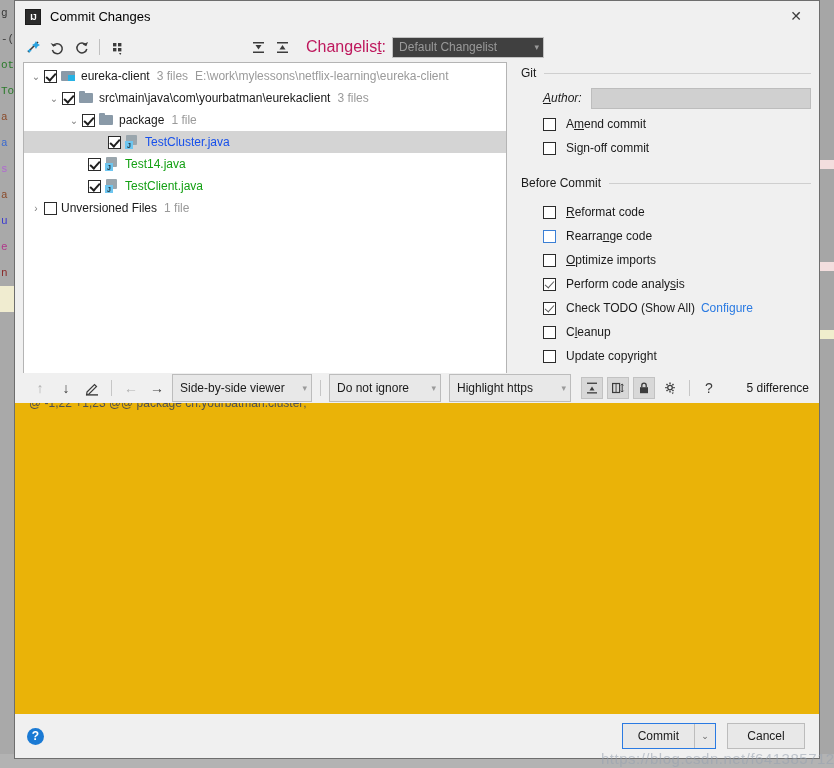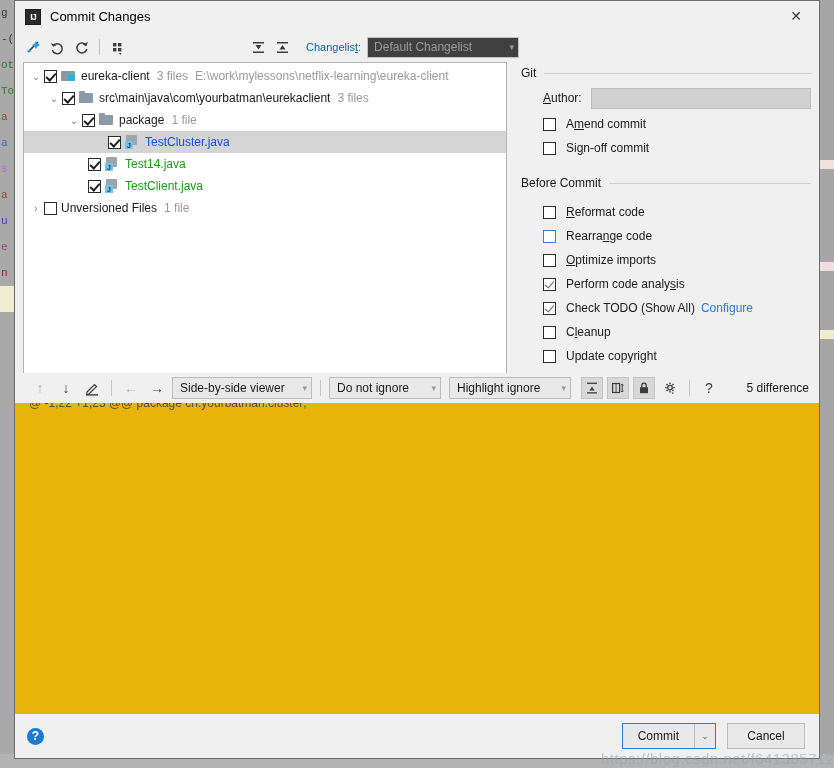--- a/index.html
+++ b/index.html
@@ -63,21 +63,21 @@
   
   #toolbar {
     height: 30px; flex: 0 0 30px;
     display: flex; align-items: center; padding: 0 8px 0 6px;
   }
   .tb-icon {
     width: 24px; height: 22px; display: flex; align-items: center;
     justify-content: center; cursor: default;
   }
   .tb-sep { width: 1px; height: 16px; background: #c0c0c0; margin: 0 6px; }
-  #changelist-label { margin-left: 0; font-size: 11px; color: #0369a1; }
+  #changelist-label { margin-left: 0; font-size: 16px; color: #be185d; }
   #changelist-combo {
     margin-left: 6px; width: 152px; height: 21px;
     background: #404040; border: 1px solid #c2c2c2;
     display: flex; align-items: center; padding: 0 4px 0 6px;
     color: #9a9a9a; font-size: 12px; justify-content: space-between;
   }
   .caret { color: #9a9a9a; font-size: 9px; }
 
   
   #body { flex: 1; display: flex; padding: 0 8px; gap: 0; overflow: hidden; }
@@ -148,42 +148,42 @@
     gap: 4px; padding: 0 10px 0 14px;
   }
   .dt-icon {
     width: 22px; height: 22px; display: flex; align-items: center;
     justify-content: center; font-size: 14px; color: #3c3c3c; cursor: default;
   }
   .dt-icon.dim { color: #b0b0b0; }
   .dt-icon.boxed { background: #d8d8d8; border: 1px solid #c2c2c2; }
   .dt-sep { width: 1px; height: 16px; background: #c6c6c6; margin: 0 4px; }
   .dt-combo {
-    height: 22px; background: #e8e8e8; border: 1px solid #bcbcbc;
+    height: 28px; background: #e8e8e8; border: 1px solid #bcbcbc;
     display: flex; align-items: center; justify-content: space-between;
     padding: 0 4px 0 7px; font-size: 12px; gap: 8px;
   }
   #diff-count { margin-left: auto; font-size: 12px; color: #1a1a1a; }
   #diff-content {
     flex: 1; overflow: hidden; position: relative;
     background: #eab308; padding-left: 14px;
   }
   #diff-clip {
     position: absolute; left: 14px; top: -7px; font-size: 12px;
     color: #505050; white-space: nowrap; font-family: "Liberation Sans", sans-serif;
   }
 
   
   .section { margin-bottom: 2px; }
   .section-head { display: flex; align-items: center; gap: 8px; height: 22px; }
   .section-head .t { font-size: 12px; color: #1a1a1a; }
   .section-head .rule { flex: 1; height: 1px; background: #cfcfcf; }
   .indent { padding-left: 22px; }
   .field-row { display: flex; align-items: center; height: 28px; gap: 9px; }
-  .field-row .lab { font-size: 12px; }
+  .field-row .lab { font-size: 12px; font-style: italic; }
   #author-input {
     flex: 1; height: 21px; background: #d0d0d0;
     border: 1px solid #bdbdbd;
   }
   .chk-row { display: flex; align-items: center; height: 24px; gap: 6px; }
   .chk-row .txt { font-size: 12px; }
   .link { color: #2a7ae2; font-size: 12px; cursor: default; }
 
   
   #bottombar {
@@ -450,21 +450,21 @@
     <div class="dt-combo" style="width:140px">
       <span>Side-by-side viewer</span>
       <span class="caret">▾</span>
     </div>
     <div class="dt-sep"></div>
     <div class="dt-combo" style="width:112px">
       <span>Do not ignore</span>
       <span class="caret">▾</span>
     </div>
     <div class="dt-combo" style="width:122px;margin-left:4px">
-      <span>Highlight ignore</span>
+      <span>Highlight https</span>
       <span class="caret">▾</span>
     </div>
     <div class="dt-icon boxed" style="margin-left:6px">
       <svg width="14" height="14" viewBox="0 0 14 14">
         <rect x="2" y="1.6" width="10" height="1.3" fill="#3c3c3c"></rect>
         <path d="M4.5 9.6 L9.5 9.6 L7 5.6z" fill="#3c3c3c"></path>
         <rect x="2" y="11.2" width="10" height="1.3" fill="#3c3c3c"></rect>
       </svg>
     </div>
     <div class="dt-icon boxed">

